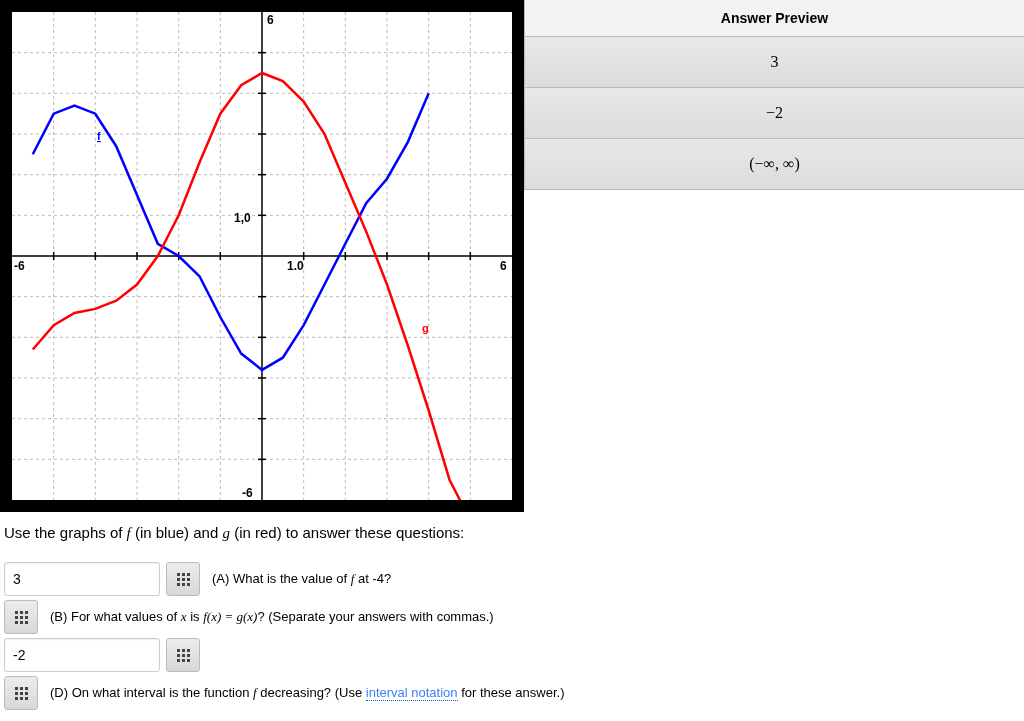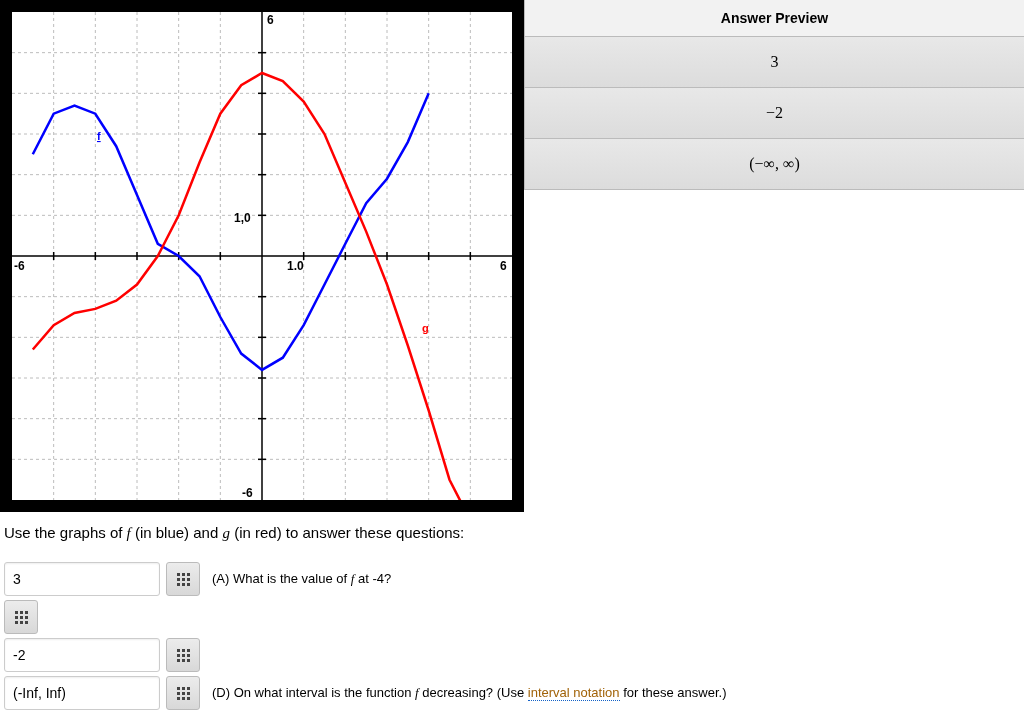--- a/index.html
+++ b/index.html
@@ -107,21 +107,21 @@
     gap: 2px;
   }
   .eq-btn .dots span {
     width: 3px; height: 3px; background: #444;
   }
   .qtext {
     font-size: 13px;
     padding-left: 6px;
   }
   .qtext .mi { font-style: italic; font-family: "Times New Roman", serif; }
-  .qtext a { color: #a16207; text-decoration: none; border-bottom: 1px dotted #1462c7; }
+  .qtext a { color: #3b82f6; text-decoration: none; border-bottom: 1px dotted #1462c7; }
 
   .axis-label {
     font-family: Arial, sans-serif;
     font-weight: bold;
     font-size: 12px;
     fill: #000;
   }
   .fn-label { font-family: Arial, sans-serif; font-weight: bold; font-size: 11px; }
 </style>
 </head>
@@ -239,41 +239,43 @@
           <span></span>
           <span></span>
           <span></span>
           <span></span>
           <span></span>
           <span></span>
           <span></span>
           <span></span>
         </div>
       </div>
+    <div class="qtext">
+      <span>(B) For what values of </span><span class="mi">x</span><span> is </span><span class="mi">f(x) = g(x)</span><span>? (Separate your answers with commas.)</span>
+    </div>
   </div>
 
   <div class="qrow">
     <input class="ans-input" value="-2" style="">
     <div class="eq-btn">
         <div class="dots">
           <span></span>
           <span></span>
           <span></span>
           <span></span>
           <span></span>
           <span></span>
           <span></span>
           <span></span>
           <span></span>
         </div>
       </div>
   </div>
 
   <div class="qrow">
-    <input class="ans-input" value="(-Inf, Inf)" style="">
     <div class="eq-btn">
         <div class="dots">
           <span></span>
           <span></span>
           <span></span>
           <span></span>
           <span></span>
           <span></span>
           <span></span>
           <span></span>

